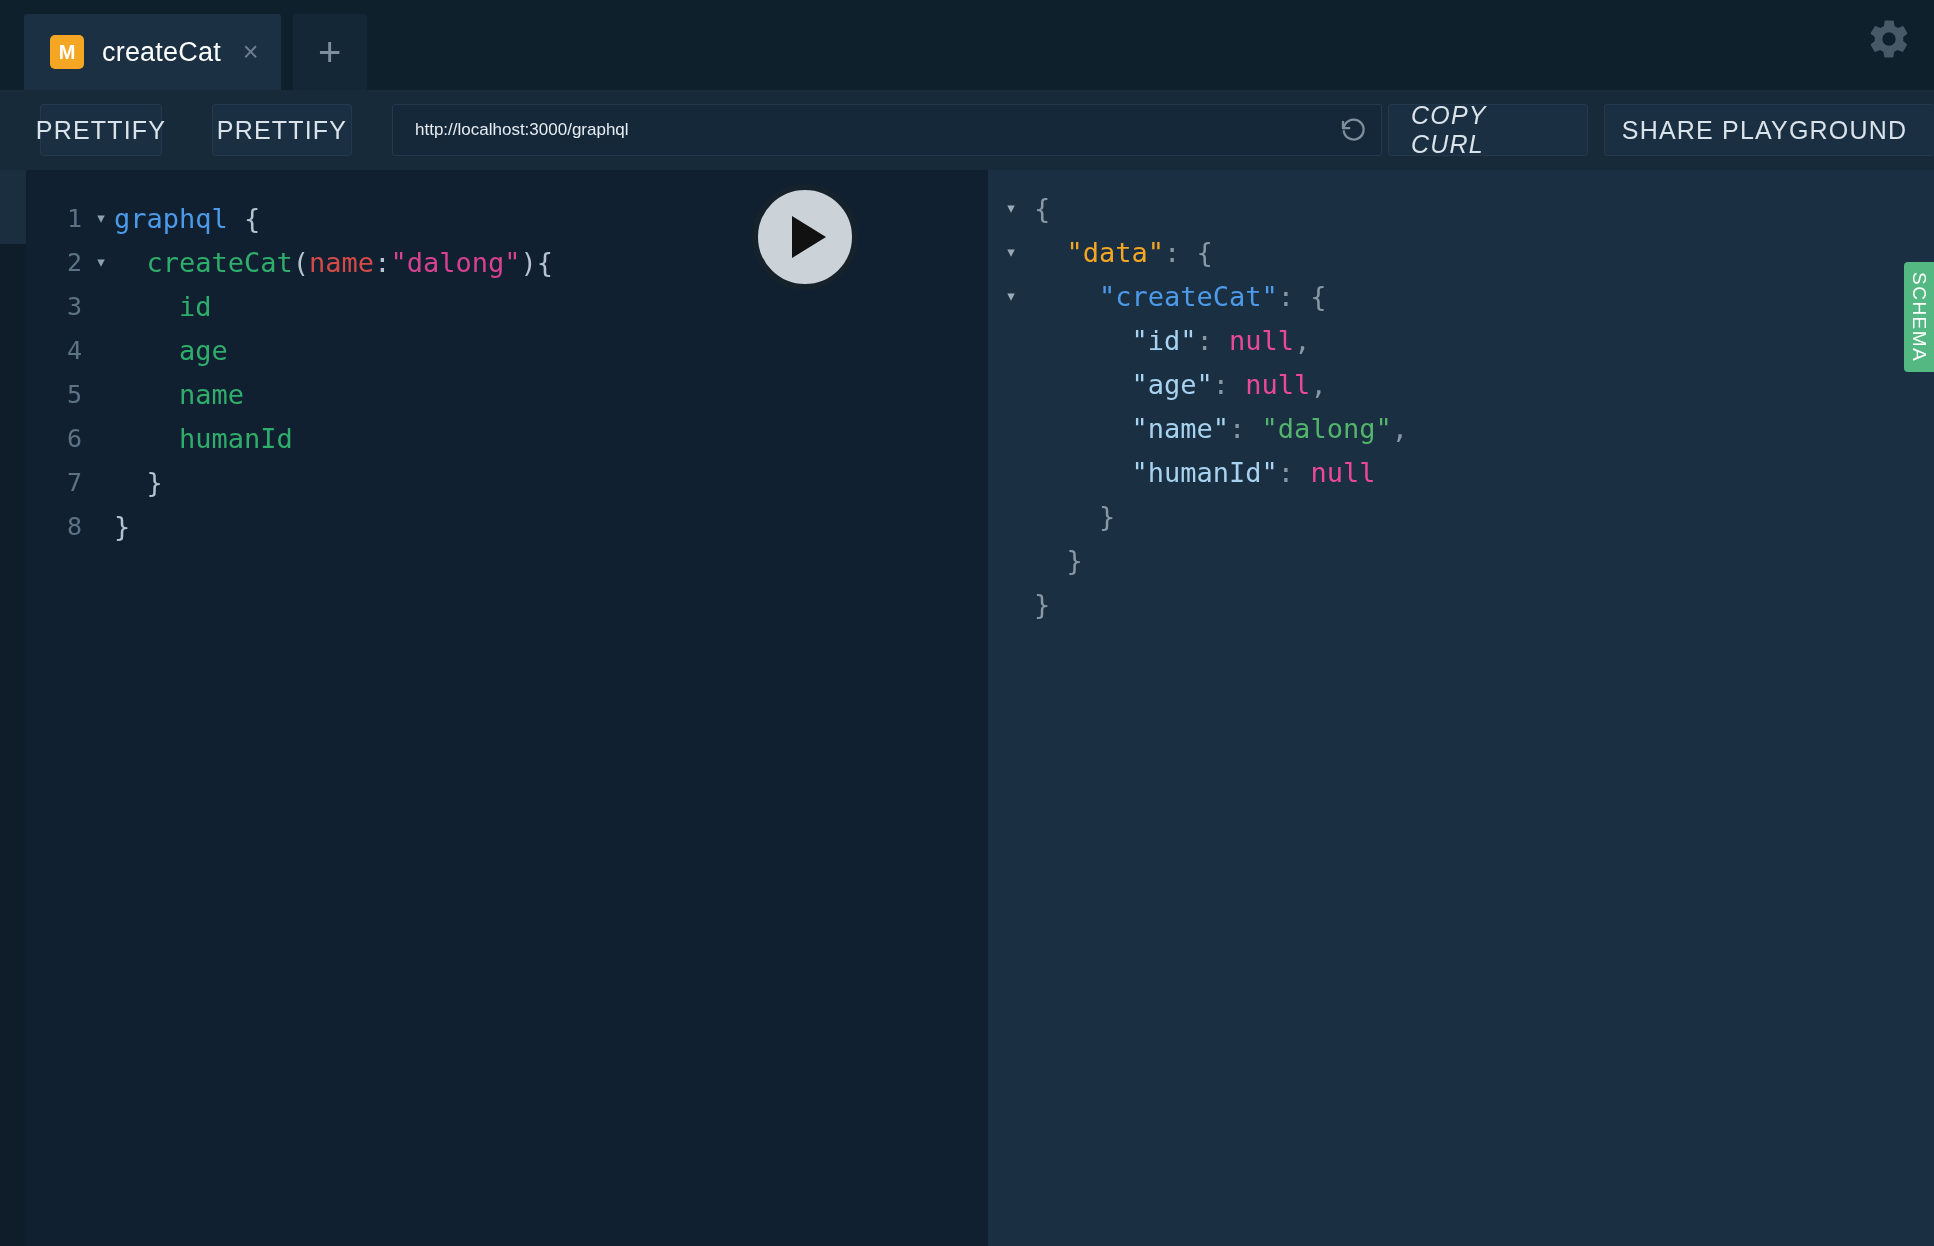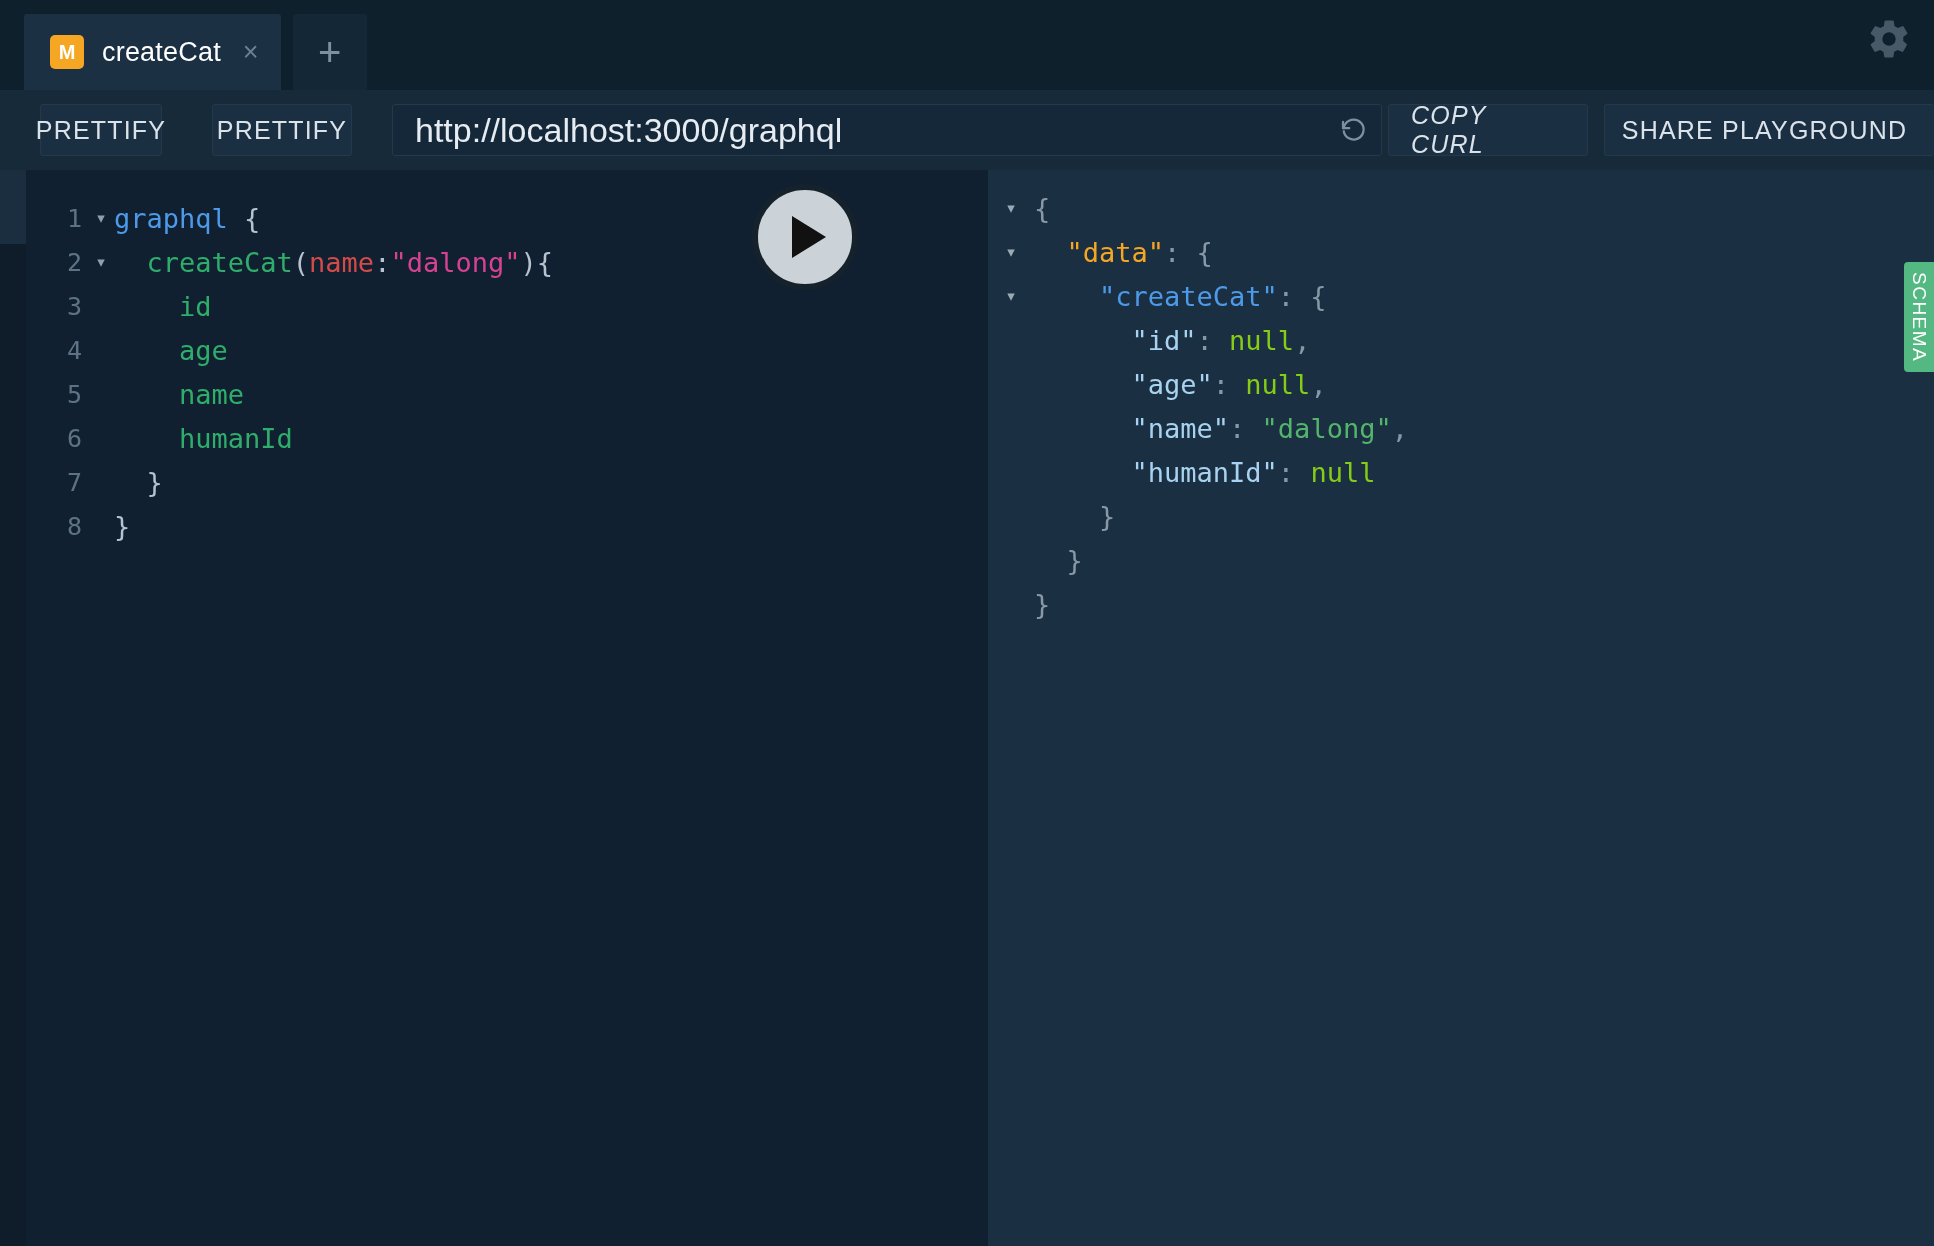--- a/index.html
+++ b/index.html
@@ -65,21 +65,21 @@
     cursor: pointer; padding: 0 22px;
   }
   #btn-prettify { left: 40px; width: 122px; }
   #btn-history  { left: 212px; width: 140px; }
   .url-bar {
     position: absolute; left: 392px; top: 14px; width: 990px; height: 52px;
     background: #15283a; border: 1px solid #24394d; border-radius: 3px;
     display: flex; align-items: center;
   }
   .url-text {
-    flex: 1; color: #e6ecf1; font-size: 34px; padding-left: 22px;
+    flex: 1; color: #e6ecf1; font-size: 17px; padding-left: 22px;
     font-family: "Liberation Sans", sans-serif;
     background: transparent; border: none; outline: none;
   }
   .url-reload {
     width: 56px; height: 100%; display: flex; align-items: center; justify-content: center;
     cursor: pointer;
   }
   #btn-copycurl { left: 1388px; width: 200px; font-style: italic; }
   #btn-share    { left: 1604px; width: 330px; border-right: none; padding-left: 12px; }
 
@@ -134,21 +134,21 @@
     color: #9aa9b6; font-size: 15px; cursor: pointer;
   }
   .rfold.empty { visibility: hidden; }
   .rtxt {
     color: #b6c2cd; font-size: 27px; white-space: pre;
     font-family: "DejaVu Sans Mono", monospace;
   }
   .j-key   { color: #a8d3f0; }
   .j-root  { color: #f5a623; }
   .j-obj   { color: #4c9ae8; }
-  .j-null  { color: #84cc16; }
+  .j-null  { color: #ec4899; }
   .j-str   { color: #52b56b; }
   .j-pun   { color: #8899a6; }
 
   
   .execute {
     position: absolute; left: 752px; top: 184px;
     width: 106px; height: 106px; border-radius: 50%;
     background: #cbd2d8;
     border: 6px solid #15222c;
     display: flex; align-items: center; justify-content: center;

